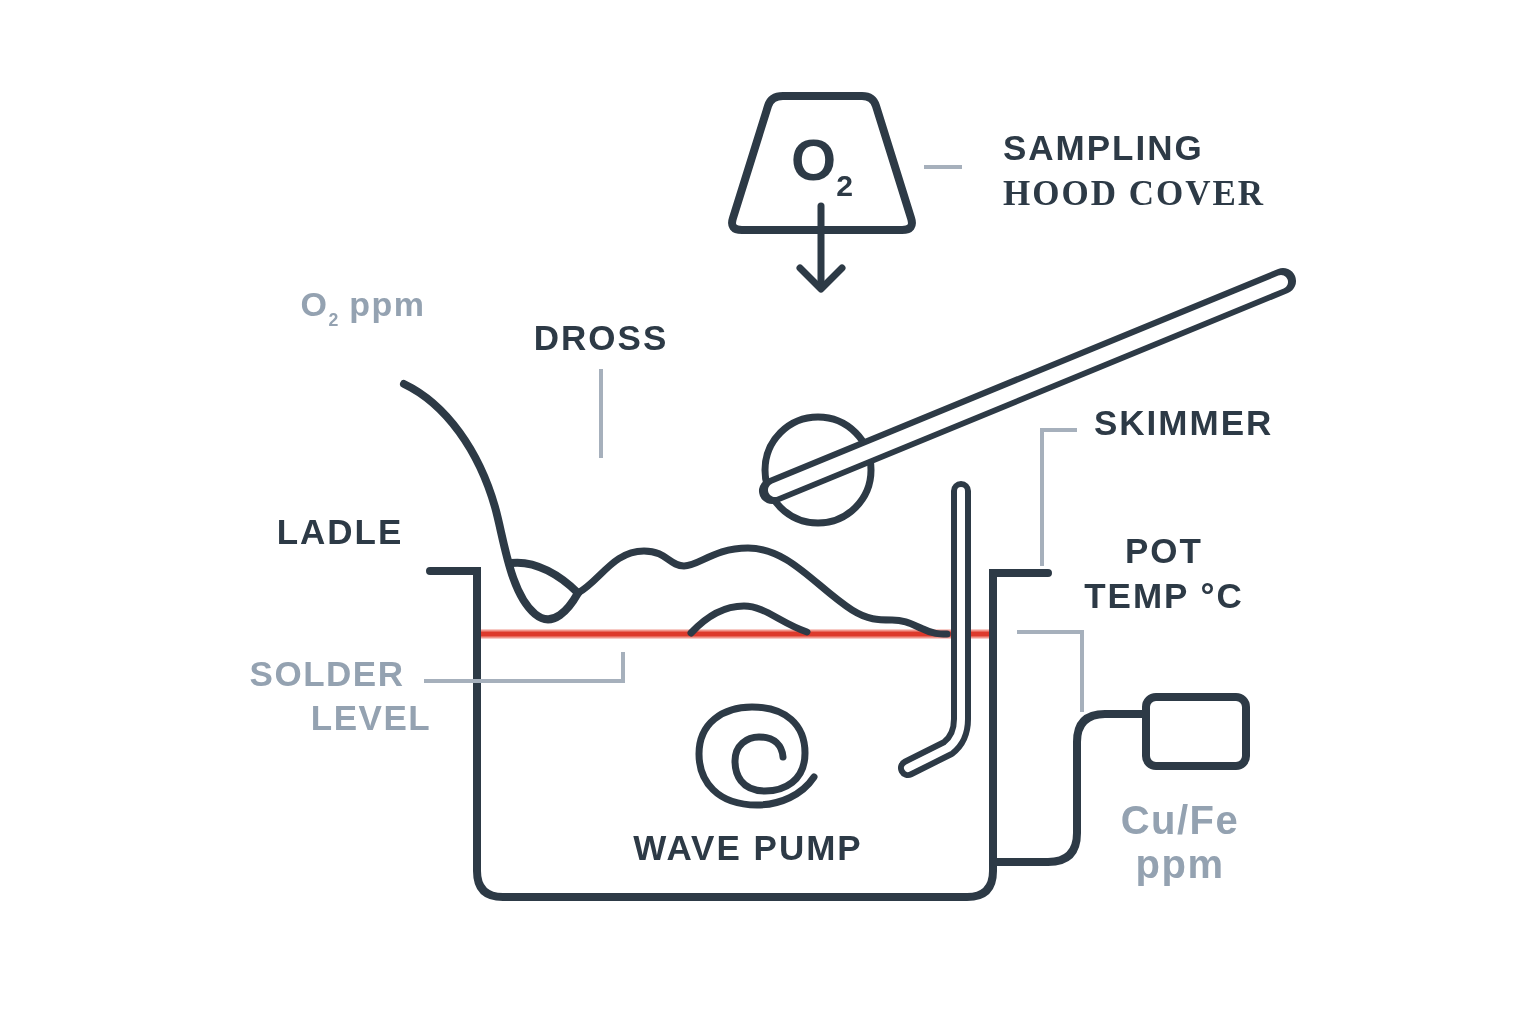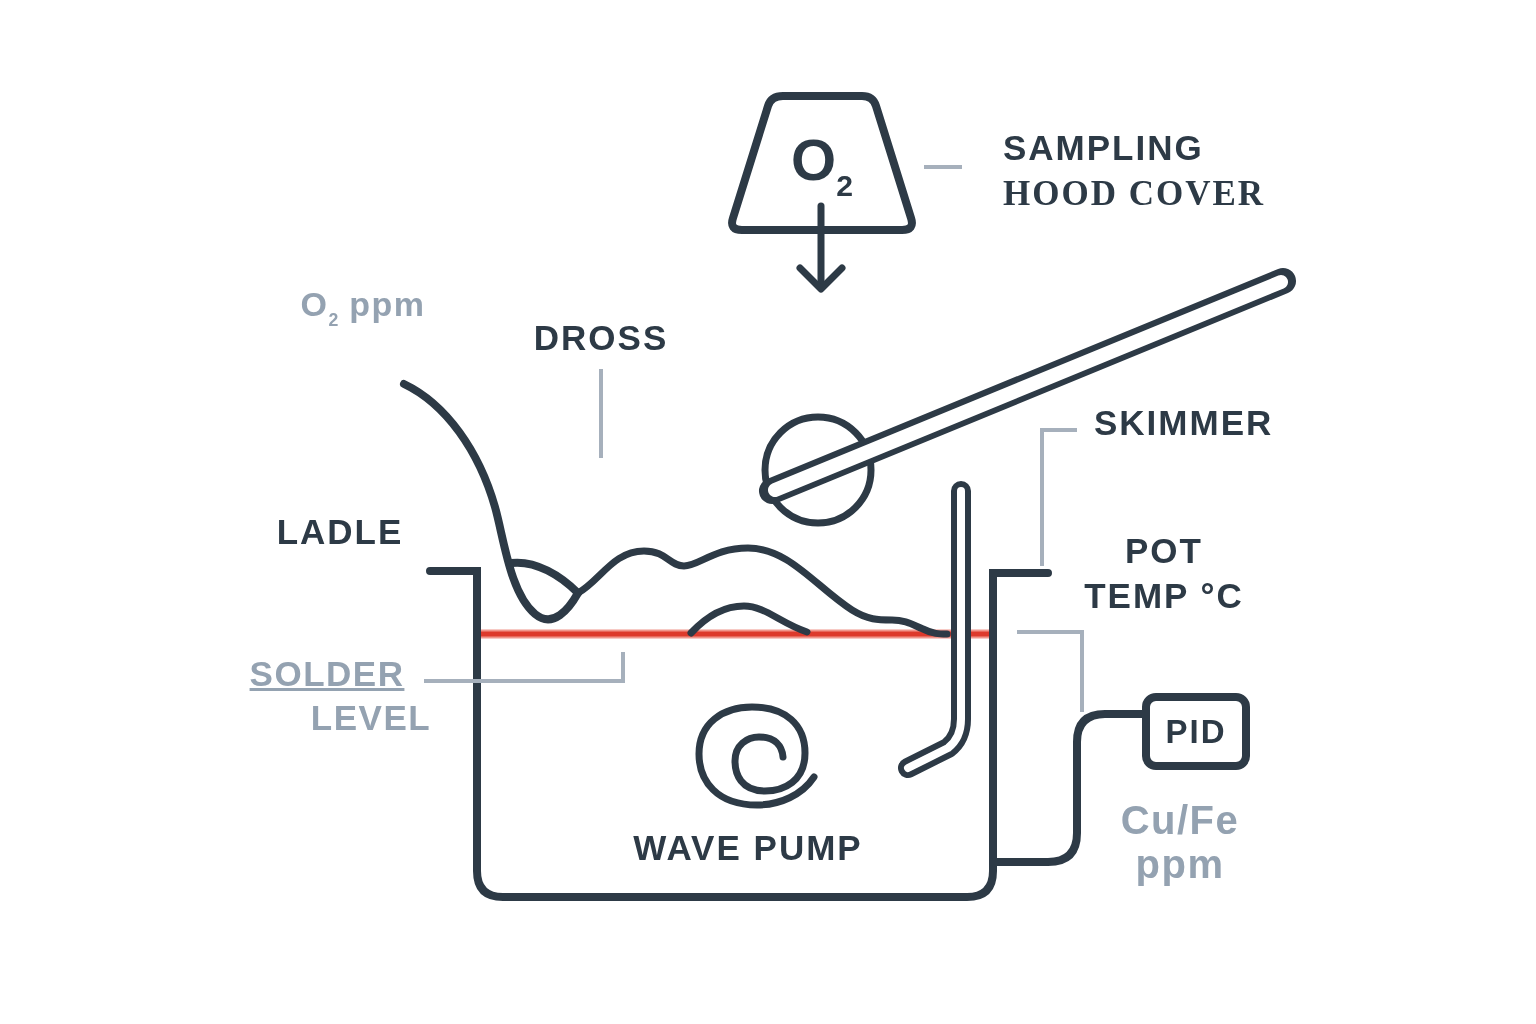--- a/index.html
+++ b/index.html
@@ -106,23 +106,22 @@
 
   <div class="lbl center fs35" style="left:601px;top:320px;">DROSS</div>
 
   <div class="lbl center fs35" style="left:340px;top:514px;">LADLE</div>
 
   <div class="lbl fs35" style="left:1094px;top:405px;text-align:right;">SKIMMER</div>
 
   <div class="lbl center fs35" style="left:1164px;top:533px;">POT</div>
   <div class="lbl center fs35" style="left:1164px;top:578px;">TEMP °C</div>
 
-  <div class="lbl center muted fs35" style="left:327px;top:656px;text-decoration:underline;">SOLDER</div>
+  <div class="lbl center muted fs35" style="left:327px;top:656px;">SOLDER</div>
   <div class="lbl center muted fs35" style="left:327px;top:700px;margin-left:44px;">LEVEL</div>
 
   <div class="lbl center fs35" style="left:748px;top:830px;">WAVE PUMP</div>
 
-  <div class="pid-box-label">PID</div>
 
   <div class="lbl center muted fs40" style="left:1180px;top:800px;">Cu/Fe</div>
   <div class="lbl center muted fs40" style="left:1180px;top:844px;">ppm</div>
 
 </div>
 
 </body></html>

